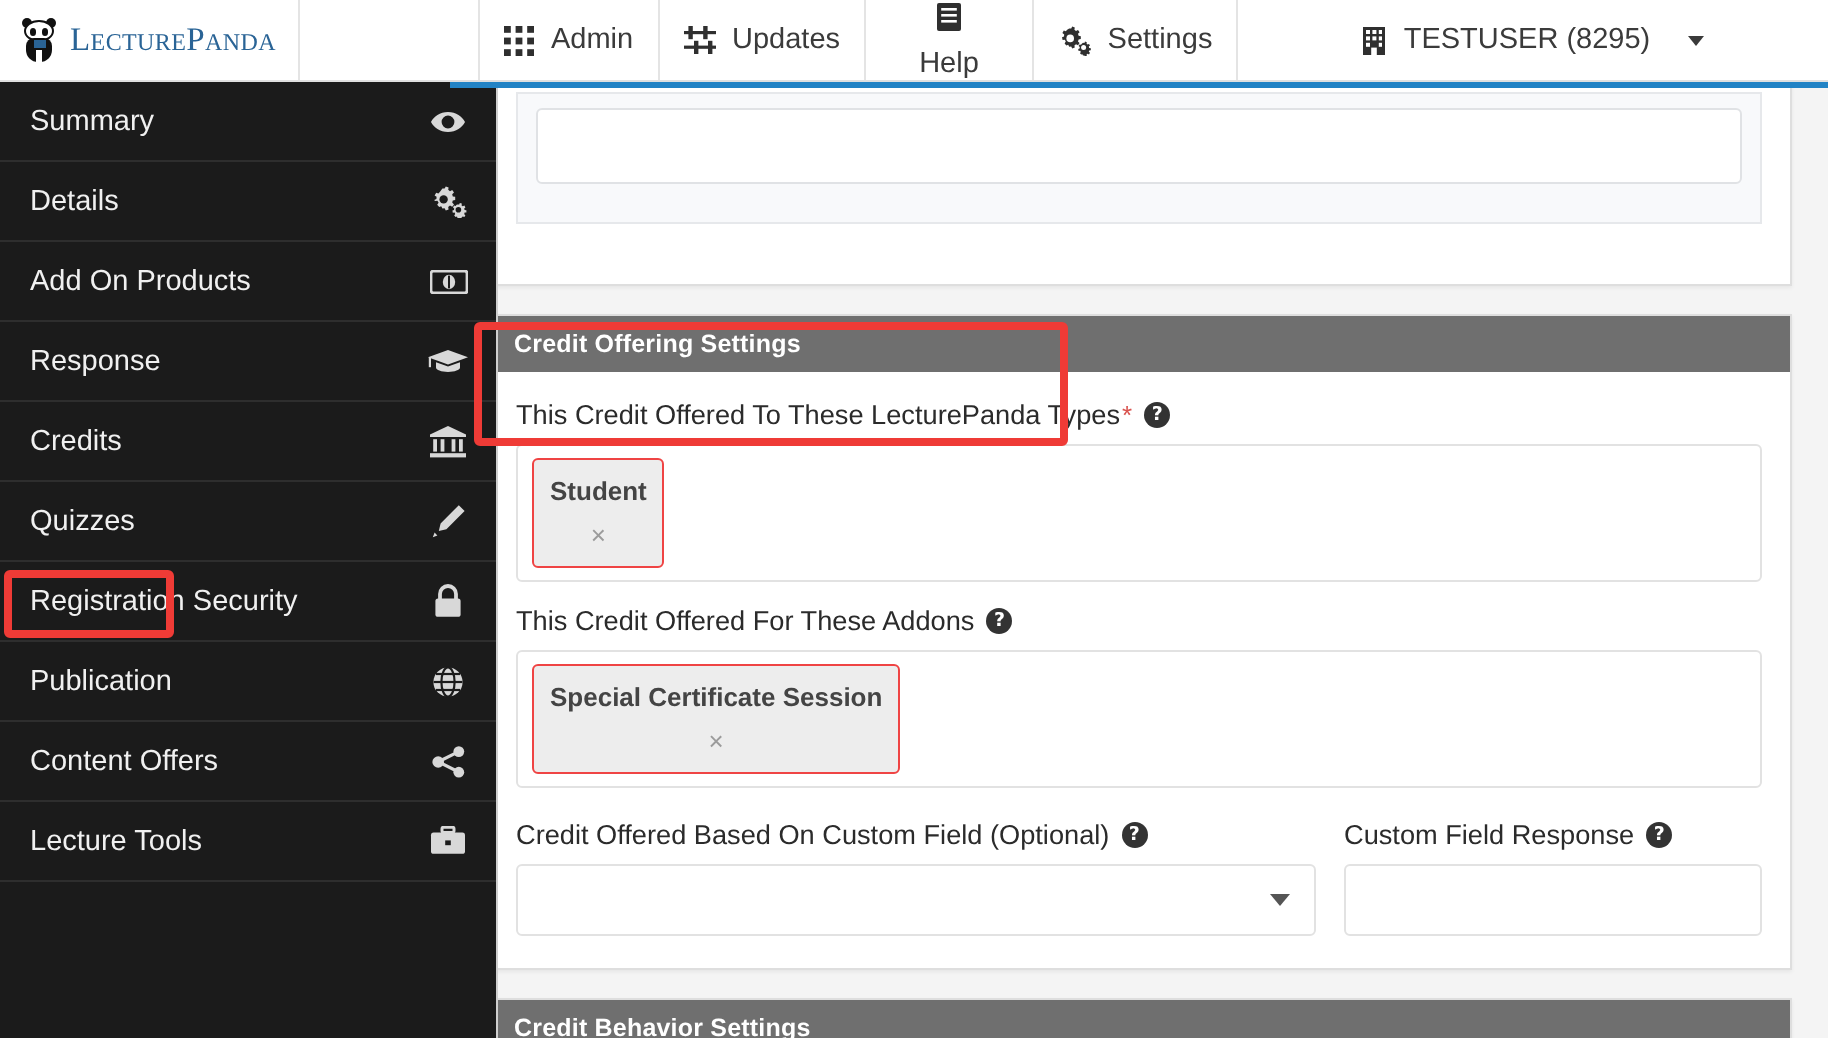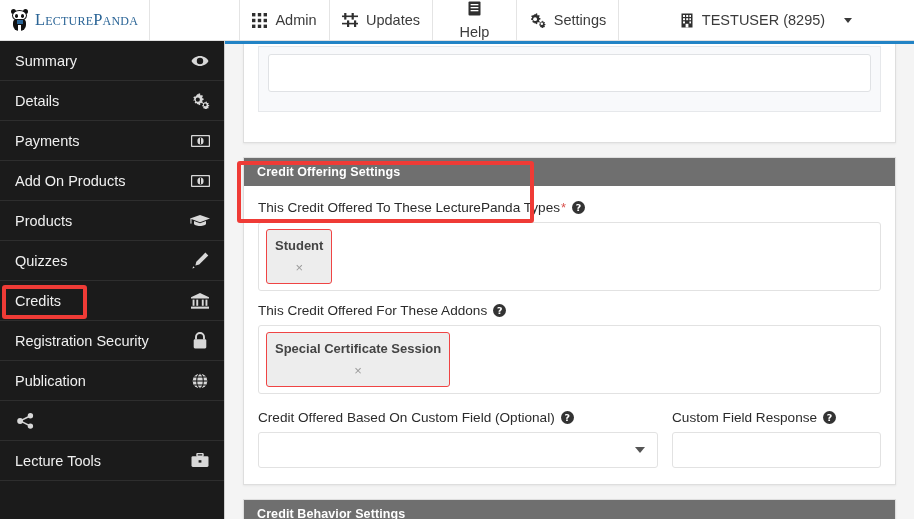--- a/index.html
+++ b/index.html
@@ -105,21 +105,21 @@
     top: 41px; left: 225px;
     width: 689px; height: 3px;
     background: #2283c5;
     z-index: 41;
   }
 
   
   .sidebar {
     position: absolute;
     top: 41px; left: 0;
-    width: 225px; height: 478px;
+    width: 249px; height: 478px;
     background: #1b1b1b;
     z-index: 30;
     border-right: 1px solid #cfcfcf;
   }
   .side-item {
     position: relative;
     height: 40px;
     display: flex; align-items: center;
     padding: 0 14px 0 15px;
     border-bottom: 1px solid #2e2e2e;
@@ -428,81 +428,71 @@
         <g fill="currentColor">
           <path d="M6.2 1.2l1.1.1.6-1.1 1.4.5-.2 1.2.9.7 1.1-.6.9 1.2-.9.9.3 1.1 1.2.2v1.6l-1.2.2-.3 1.1.9.9-.9 1.2-1.1-.6-.9.7.2 1.2-1.4.5-.6-1.1-1.1.1-.6-1.1-1 .4-1-1.1.7-1-.6-1-1.2.1L2.1 7l1.1-.5.1-1.1L2.3 4.7 3.1 3.4l1.1.3.8-.8z"></path>
           <circle cx="6.8" cy="6.7" r="2.1" fill="#1b1b1b"></circle>
           <path d="M13.8 9.2l.8.1.3-.8 1 .3-.1.9.6.4.8-.3.5.9-.6.6.2.7.9.1v1.1l-.9.1-.2.8.6.5-.5.9-.8-.3-.6.4.1.9-1 .3-.3-.8-.8.1-.3-.8-.7.2-.7-.8.5-.7-.3-.7-.9.1-.2-1.1.8-.3.1-.8-.6-.5.5-.9.8.2.5-.6z"></path>
           <circle cx="14.2" cy="11.9" r="1.4" fill="#1b1b1b"></circle>
         </g>
       </svg>
     </span>
   </div>
 
-  <div class="side-item">
-    <span class="side-label">Payments</span>
+
+  <div class="side-item">
+    <span class="side-label">Add On Products</span>
     <span class="side-ico">
       <svg width="19" height="12" viewBox="0 0 19 12">
           <rect x="0.5" y="0.5" width="18" height="11" rx="1.2" fill="none" stroke="currentColor" stroke-width="1.4"></rect>
           <ellipse cx="9.5" cy="6" rx="3.1" ry="3.6" fill="currentColor"></ellipse>
           <rect x="9" y="2.8" width="1" height="6.4" fill="#1b1b1b"></rect>
         </svg>
     </span>
   </div>
 
   <div class="side-item">
-    <span class="side-label">Add On Products</span>
-    <span class="side-ico">
-      <svg width="19" height="12" viewBox="0 0 19 12">
-          <rect x="0.5" y="0.5" width="18" height="11" rx="1.2" fill="none" stroke="currentColor" stroke-width="1.4"></rect>
-          <ellipse cx="9.5" cy="6" rx="3.1" ry="3.6" fill="currentColor"></ellipse>
-          <rect x="9" y="2.8" width="1" height="6.4" fill="#1b1b1b"></rect>
-        </svg>
-    </span>
-  </div>
-
-  <div class="side-item">
-    <span class="side-label">Products</span>
+    <span class="side-label">Response</span>
     <span class="side-ico">
       <svg width="20" height="13" viewBox="0 0 20 13">
           <path fill="currentColor" d="M10 1L0 4.6l10 3.6 10-3.6L10 1z"></path>
           <path fill="currentColor" d="M4 7.1v2.7c0 1.2 2.7 2.2 6 2.2s6-1 6-2.2V7.1l-6 2.2-6-2.2z"></path>
           <rect x="0.4" y="4.6" width="1.1" height="5" fill="currentColor"></rect>
         </svg>
     </span>
   </div>
 
-
-  <div class="side-item">
-    <span class="side-label">Quizzes</span>
-    <span class="side-ico">
-      <svg width="17" height="17" viewBox="0 0 17 17">
-          <path fill="currentColor" d="M13.4 0.6l2.9 2.9-9.1 9.1-3.8.9.9-3.8 9.1-9.1z"></path>
-          <path fill="currentColor" d="M1.3 14.3l-.9 2.3 2.3-.9-1.4-1.4z"></path>
-        </svg>
-    </span>
-  </div>
 
   <div class="side-item">
     <span class="side-label">Credits</span>
     <span class="side-ico">
       <svg width="18" height="16" viewBox="0 0 18 16">
         <g fill="currentColor">
           <path d="M9 0L0 4.3v1.2h18V4.3L9 0z"></path>
           <rect x="1.6" y="6.6" width="1.9" height="6.2"></rect>
           <rect x="5.3" y="6.6" width="1.9" height="6.2"></rect>
           <rect x="10.8" y="6.6" width="1.9" height="6.2"></rect>
           <rect x="14.5" y="6.6" width="1.9" height="6.2"></rect>
           <rect x="0" y="13.6" width="18" height="2.1"></rect>
         </g>
       </svg>
     </span>
   </div>
 
   <div class="side-item">
+    <span class="side-label">Quizzes</span>
+    <span class="side-ico">
+      <svg width="17" height="17" viewBox="0 0 17 17">
+          <path fill="currentColor" d="M13.4 0.6l2.9 2.9-9.1 9.1-3.8.9.9-3.8 9.1-9.1z"></path>
+          <path fill="currentColor" d="M1.3 14.3l-.9 2.3 2.3-.9-1.4-1.4z"></path>
+        </svg>
+    </span>
+  </div>
+
+  <div class="side-item">
     <span class="side-label">Registration Security</span>
     <span class="side-ico">
       <svg width="14" height="17" viewBox="0 0 14 17">
           <path d="M3 7.5V5a4 4 0 0 1 8 0v2.5" fill="none" stroke="currentColor" stroke-width="1.9"></path>
           <rect x="0.7" y="7.2" width="12.6" height="9.2" rx="1.3" fill="currentColor"></rect>
         </svg>
     </span>
   </div>
 
   <div class="side-item">
@@ -514,20 +504,21 @@
             <ellipse cx="8" cy="8" rx="3.3" ry="7.3"></ellipse>
             <line x1="0.8" y1="8" x2="15.2" y2="8"></line>
             <line x1="2" y1="4" x2="14" y2="4"></line>
             <line x1="2" y1="12" x2="14" y2="12"></line>
           </g>
         </svg>
     </span>
   </div>
 
   <div class="side-item">
+    <span class="side-label">Content Offers</span>
     <span class="side-ico">
       <svg width="17" height="16" viewBox="0 0 17 16">
           <g stroke="currentColor" stroke-width="1.6">
             <line x1="12.6" y1="3.2" x2="4.2" y2="7.4"></line>
             <line x1="12.6" y1="12.6" x2="4.2" y2="8.4"></line>
           </g>
           <circle cx="13.4" cy="2.8" r="2.7" fill="currentColor"></circle>
           <circle cx="3.1" cy="8" r="2.9" fill="currentColor"></circle>
           <circle cx="13.4" cy="13.1" r="2.7" fill="currentColor"></circle>
         </svg>

